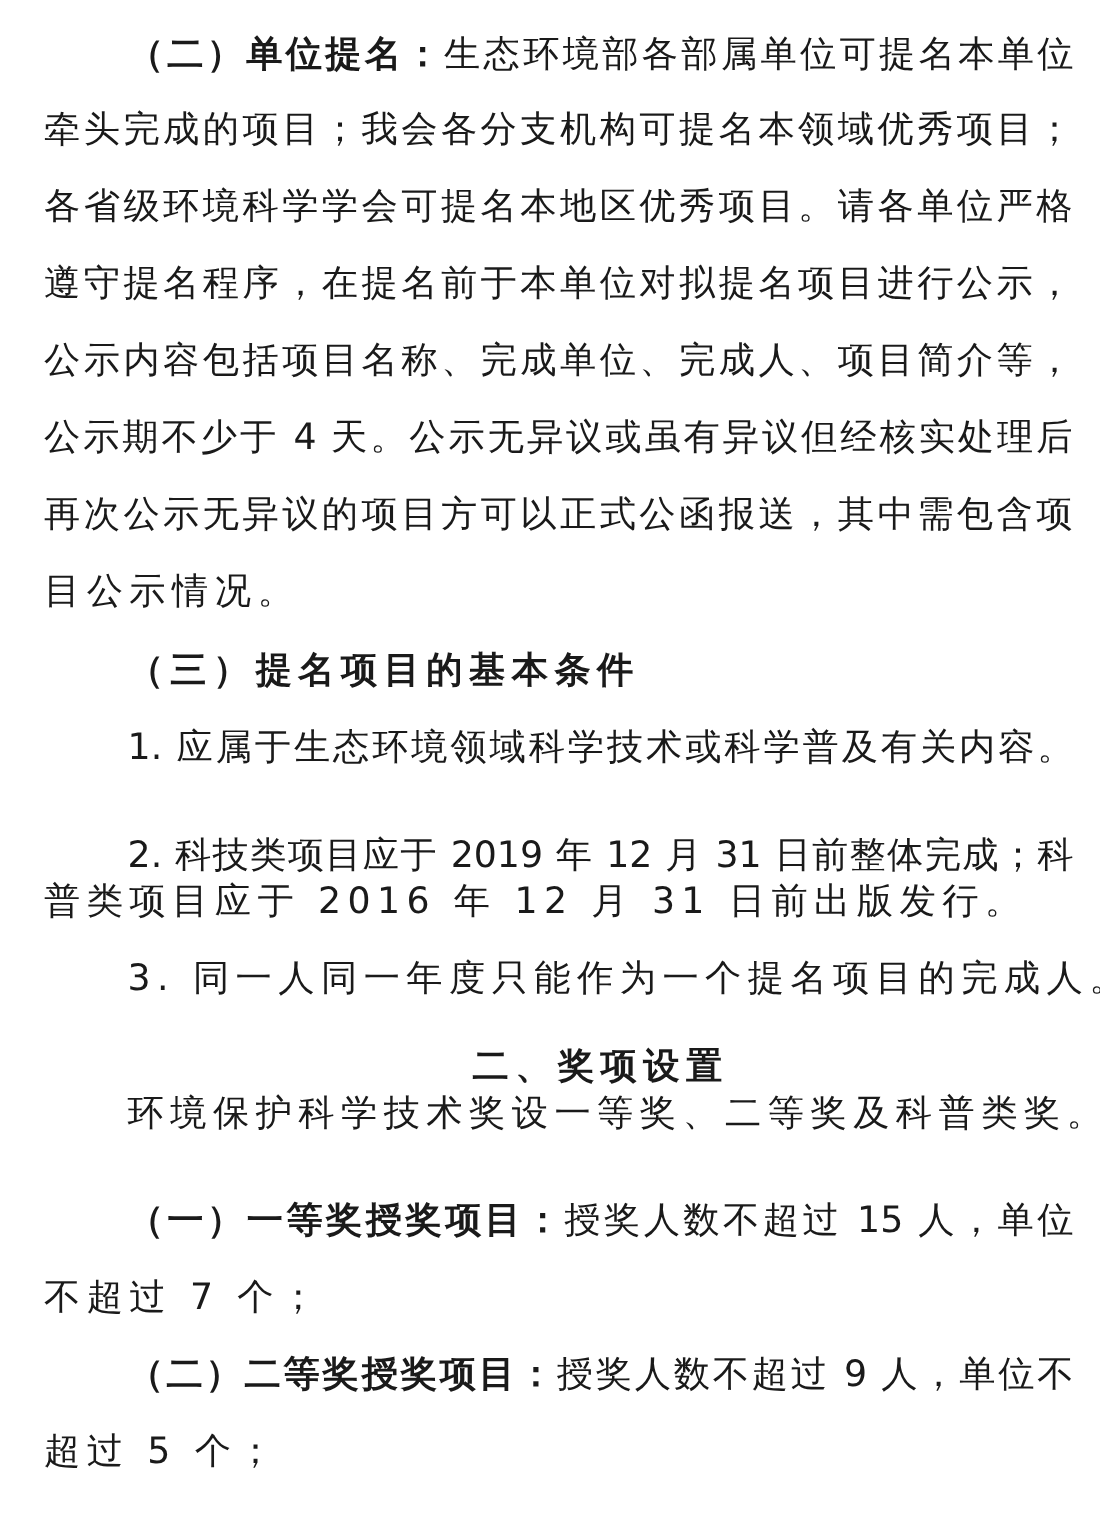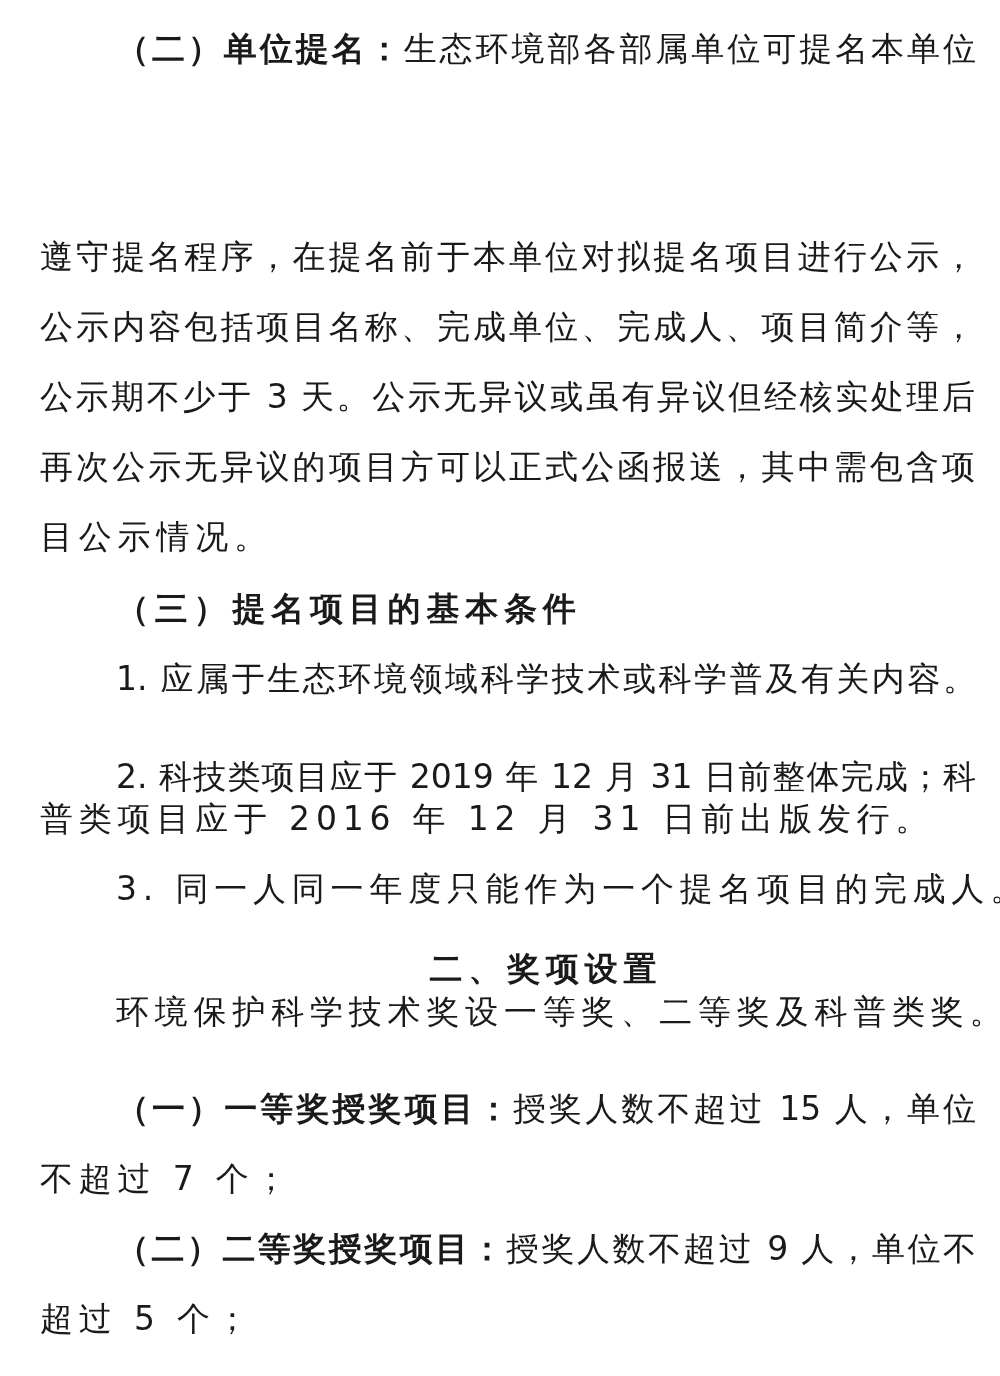--- a/index.html
+++ b/index.html
@@ -39,23 +39,25 @@
       letter-spacing: 0;
     }
     .seg-bold { font-weight: bold; }
   </style>
 </head>
 <body>
 
 <div class="page">
 
   <div class="line indent justify" style="top:26px;"><span class="seg-bold">（二）单位提名：</span><span>生态环境部各部属单位可提名本单位</span></div>
+  <div class="line justify" style="top:94px;">牵头完成的项目；我会各分支机构可提名本领域优秀项目；</div>
+  <div class="line justify" style="top:164px;">各省级环境科学学会可提名本地区优秀项目。请各单位严格</div>
   <div class="line justify" style="top:234px;">遵守提名程序，在提名前于本单位对拟提名项目进行公示，</div>
   <div class="line justify" style="top:304px;">公示内容包括项目名称、完成单位、完成人、项目简介等，</div>
-  <div class="line justify" style="top:374px;">公示期不少于 3 天。公示无异议或虽有异议但经核实处理后</div>
+  <div class="line justify" style="top:374px;">公示期不少于 4 天。公示无异议或虽有异议但经核实处理后</div>
   <div class="line justify" style="top:444px;">再次公示无异议的项目方可以正式公函报送，其中需包含项</div>
   <div class="line" style="top:514px;">目公示情况。</div>
 
   <div class="line indent heading" style="top:586px;">（三）提名项目的基本条件</div>
   <div class="line indent justify" style="top:656px;">1. 应属于生态环境领域科学技术或科学普及有关内容。</div>
   <div class="line indent justify" style="top:754px;">2. 科技类项目应于 2019 年 12 月 31 日前整体完成；科</div>
   <div class="line" style="top:796px;">普类项目应于 2016 年 12 月 31 日前出版发行。</div>
   <div class="line indent" style="top:866px;">3. 同一人同一年度只能作为一个提名项目的完成人。</div>
 
   <div class="line indent heading" style="top:946px;text-align:center;">二、奖项设置</div>

